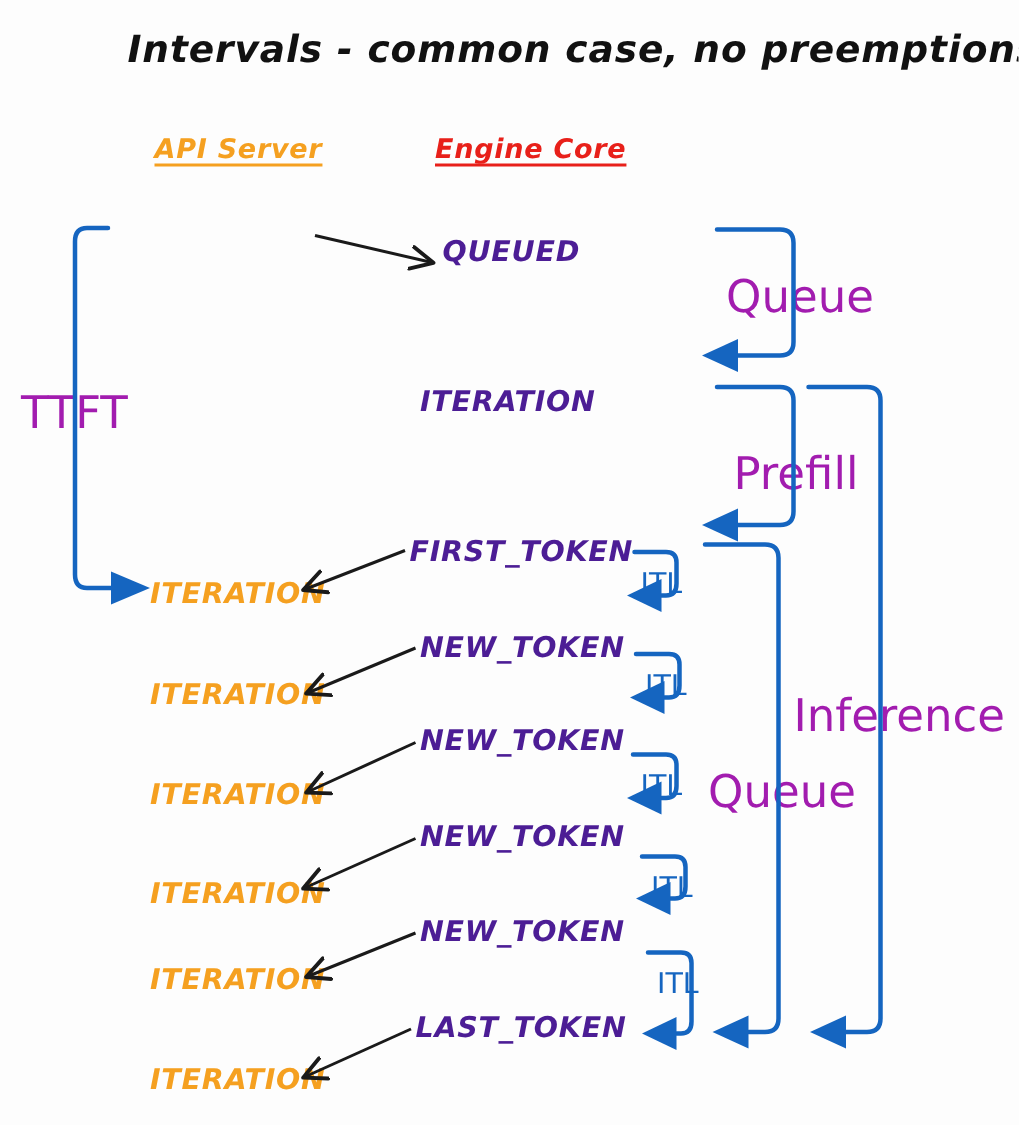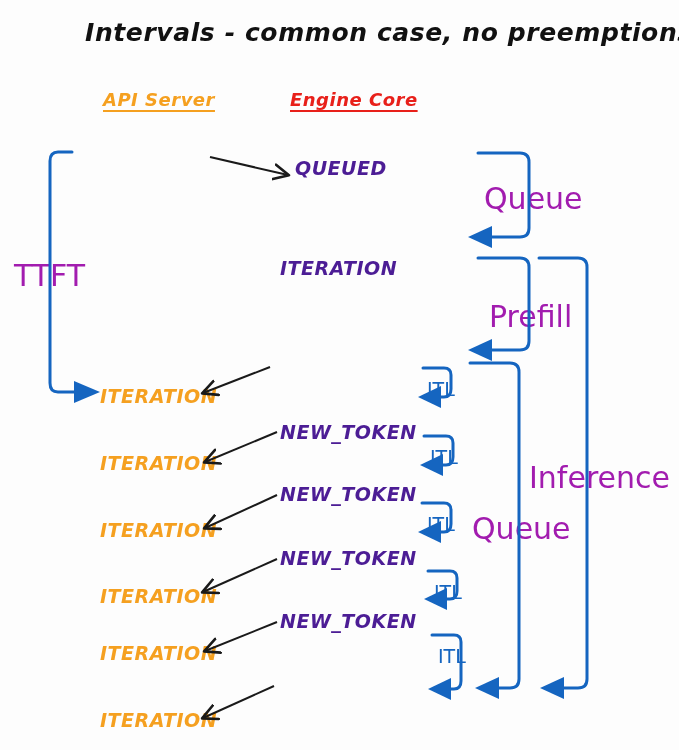--- a/index.html
+++ b/index.html
@@ -66,24 +66,26 @@
 
   <div class="txt hand state-api" style="left:100px;top:385px;">ITERATION</div>
   <div class="txt hand state-api" style="left:100px;top:452px;">ITERATION</div>
   <div class="txt hand state-api" style="left:100px;top:519px;">ITERATION</div>
   <div class="txt hand state-api" style="left:100px;top:585px;">ITERATION</div>
   <div class="txt hand state-api" style="left:100px;top:642px;">ITERATION</div>
   <div class="txt hand state-api" style="left:100px;top:709px;">ITERATION</div>
 
   <div class="txt hand state-eng" style="left:295px;top:157px;">QUEUED</div>
   <div class="txt hand state-eng" style="left:280px;top:257px;">ITERATION</div>
+  <div class="txt hand state-eng" style="left:273px;top:357px;">FIRST_TOKEN</div>
   <div class="txt hand state-eng" style="left:280px;top:421px;">NEW_TOKEN</div>
   <div class="txt hand state-eng" style="left:280px;top:483px;">NEW_TOKEN</div>
   <div class="txt hand state-eng" style="left:280px;top:547px;">NEW_TOKEN</div>
   <div class="txt hand state-eng" style="left:280px;top:610px;">NEW_TOKEN</div>
+  <div class="txt hand state-eng" style="left:277px;top:674px;">LAST_TOKEN</div>
 
   <div class="blue-lbl" style="left:14px;top:258px;">TTFT</div>
   <div class="blue-lbl" style="left:484px;top:181px;">Queue</div>
   <div class="blue-lbl" style="left:489px;top:299px;">Prefill</div>
   <div class="blue-lbl" style="left:472px;top:511px;">Queue</div>
   <div class="blue-lbl" style="left:529px;top:460px;">Inference</div>
 
   <div class="itl-lbl" style="left:427px;top:378px;">ITL</div>
   <div class="itl-lbl" style="left:430px;top:446px;">ITL</div>
   <div class="itl-lbl" style="left:427px;top:513px;">ITL</div>

